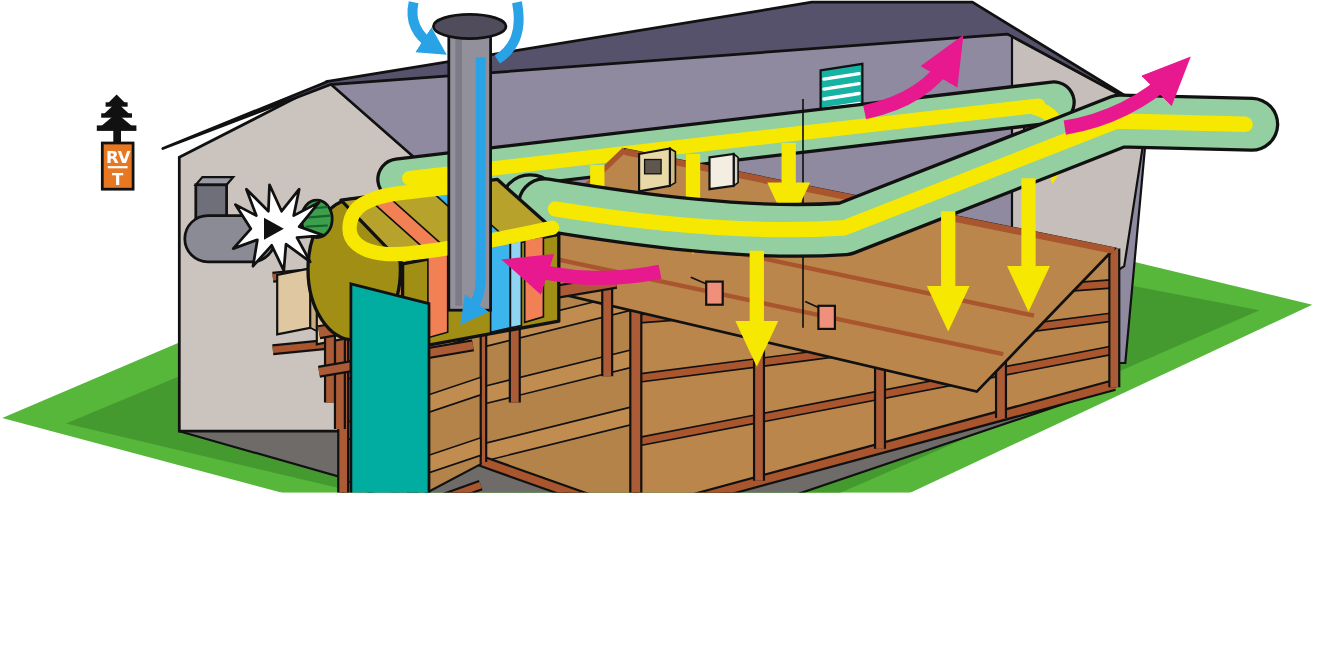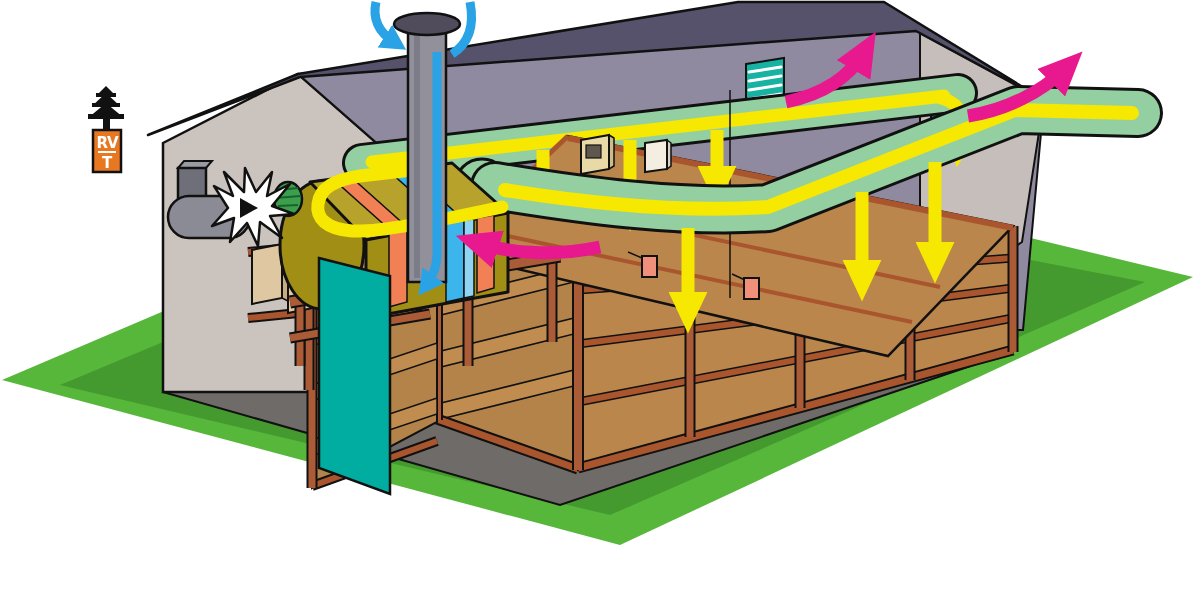--- a/index.html
+++ b/index.html
@@ -1,16 +1,16 @@
 <!DOCTYPE html>
 <html style="--grass-light: #56b73a; --grass-dark: #449a2e; --floor-gray: #6f6b68; --wall-left: #cbc3bd; --wall-back: #8f8aa0; --wall-right: #c6beba; --roof-slate: #57526b; --rack-wood: #bb864c; --rack-wood-dark: #b3834a; --rack-slab: #c08c50; --rail-red: #a9562e; --post-red: #ab5c36; --duct-green: #93cfa0; --flow-yellow: #f6e800; --heater-top: #b7a32b; --heater-front: #a18e15; --stripe-orange: #f28055; --stripe-blue: #3cb4ec; --stripe-blue-light: #8fd4f2; --door-teal: #00ada0; --grille-teal: #16b2a2; --arrow-pink: #e8188e; --arrow-blue: #29a2e6; --pipe-gray: #91909b; --pipe-cap: #504c5c; --burner-gray: #8b8b96; --sensor-salmon: #f0907a; --box-beige: #e9d9a7; --box-white: #f4eee2; --panel-tan: #dfc7a2; --logo-orange: #e87722; --outline: #111111;"><head>
 <meta charset="utf-8">
 <style>
   html,body{margin:0;padding:0;background:#ffffff;}
-  .stage{width:1200px;height:599px;position:relative;overflow:hidden;background:#ffffff;
+  .stage{width:1200px;height:448px;position:relative;overflow:hidden;background:#ffffff;
          font-family:"DejaVu Sans", sans-serif;}
   svg{display:block;}
   .logo-text{font-family:"DejaVu Sans", sans-serif;font-weight:bold;fill:#ffffff;}
 </style>
 </head>
 <body>
 
 <main class="stage">
 <svg viewBox="0 0 1200 599" width="1200" height="599" xmlns="http://www.w3.org/2000/svg">
 

